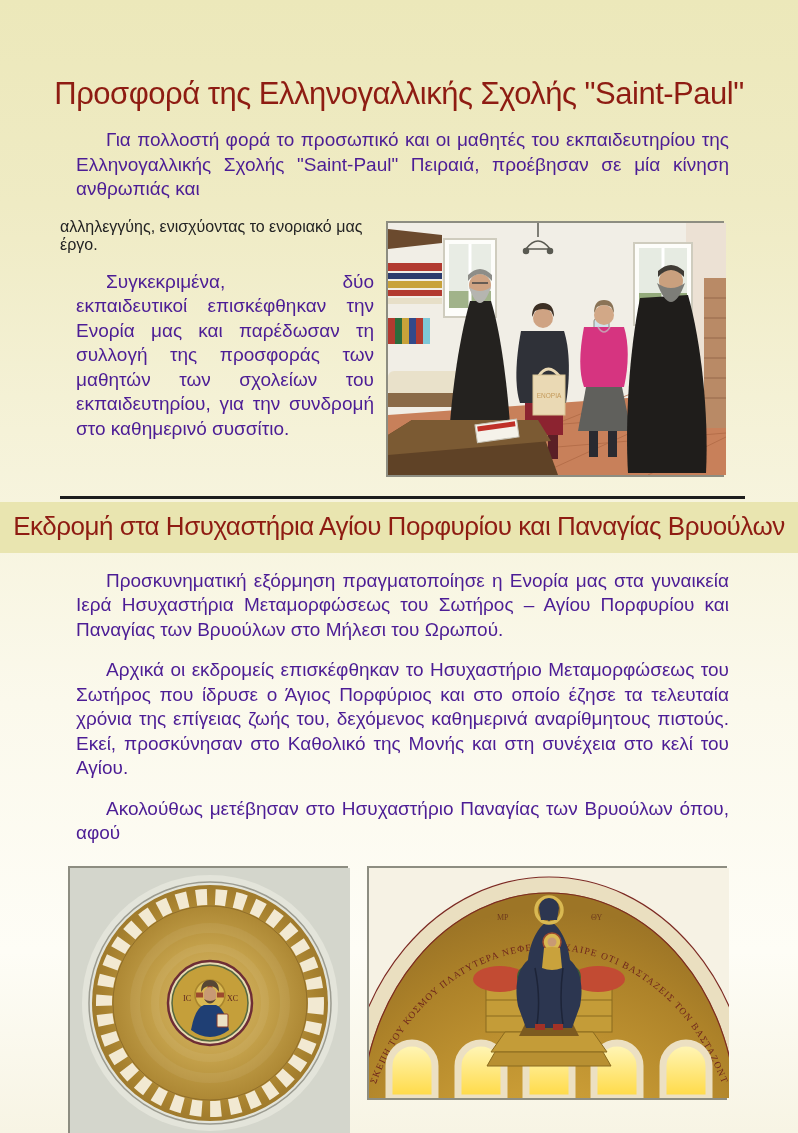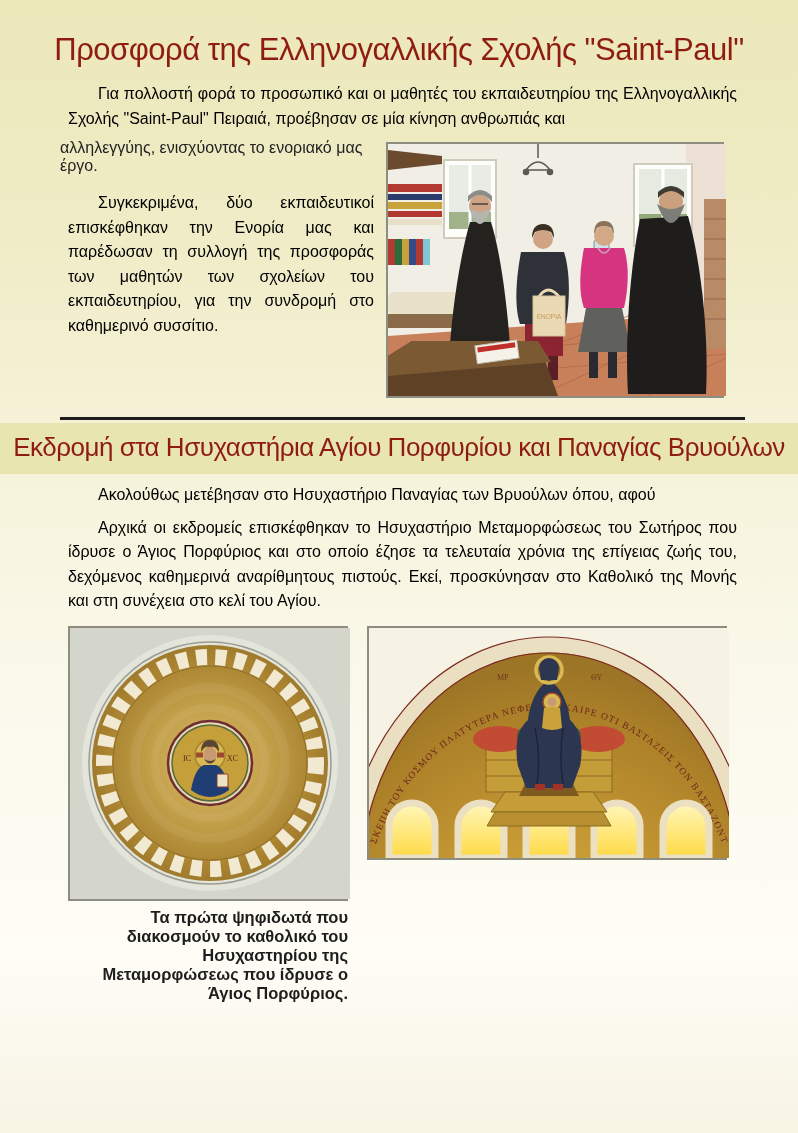--- a/index.html
+++ b/index.html
@@ -4,28 +4,28 @@
 <style>
   html,body{margin:0;padding:0;}
   body{
     width:798px;height:1133px;overflow:hidden;position:relative;
     background:linear-gradient(180deg,#ece8ba 0%,#efebc4 18%,#f5f2d8 38%,#fbf9ec 62%,#fefdf6 84%,#f7f4e4 100%);
     font-family:"Liberation Sans","DejaVu Sans",sans-serif;
     color:#232323;
   }
   .page{width:798px;height:1133px;position:relative;}
   h1.title1{
-    margin:0 40px;padding-top:32px;text-align:center;
+    margin:0 40px;padding-top:76px;text-align:center;
     font-size:31px;font-weight:400;letter-spacing:-0.5px;color:#8e1c12;
   }
   .flow{margin:0 53px 0 60px;}
   .flow1{margin-top:14px;}
   p.para{
-    margin:8px;font-size:16px;line-height:24.5px;text-align:justify;
-    text-indent:30px;color:#000000;
+    margin:16px;font-size:19px;line-height:24.5px;text-align:justify;
+    text-indent:30px;color:#4c1d95;
   }
   .clear{clear:both;}
   figure{margin:0;}
   .photo-frame{border:2px solid #8d8d81;background:#fff;display:block;line-height:0;}
   figure.photo-group{float:right;margin:3px 21px 10px 12px;width:338px;}
   figure.photo-dome{float:left;margin:4px 12px 2px 8px;width:280px;}
   figure.photo-dome figcaption{
     margin-top:7px;font-size:16.5px;line-height:19px;font-weight:700;
     text-align:right;text-indent:0;color:#1d1d1d;
   }
@@ -167,23 +167,24 @@
     <div class="clear"></div>
   </div>
 
   <div class="rule"></div>
 
   <div class="band">
     <h2 class="title2">Εκδρομή στα Ησυχαστήρια Αγίου Πορφυρίου και Παναγίας Βρυούλων</h2>
   </div>
 
   <div class="flow flow2">
+    <p class="para">Προσκυνηματική εξόρμηση πραγματοποίησε η Ενορία μας στα γυναικεία Ιερά Ησυχαστήρια Μεταμορφώσεως του Σωτήρος – Αγίου Πορφυρίου και Παναγίας των Βρυούλων στο Μήλεσι του Ωρωπού.</p>
+    <p class="para">Αρχικά οι εκδρομείς επισκέφθηκαν το Ησυχαστήριο Μεταμορφώσεως του Σωτήρος που ίδρυσε ο Άγιος Πορφύριος και στο οποίο έζησε τα τελευταία χρόνια της επίγειας ζωής του, δεχόμενος καθημερινά αναρίθμητους πιστούς. Εκεί, προσκύνησαν στο Καθολικό της Μονής και στη συνέχεια στο κελί του Αγίου.</p>
     <p class="para">
-      <span>Ακολούθως μετέβησαν στο Ησυχαστήριο Παναγίας των Βρυούλων όπου, αφού </span></p>
-    <p class="para">Αρχικά οι εκδρομείς επισκέφθηκαν το Ησυχαστήριο Μεταμορφώσεως του Σωτήρος που ίδρυσε ο Άγιος Πορφύριος και στο οποίο έζησε τα τελευταία χρόνια της επίγειας ζωής του, δεχόμενος καθημερινά αναρίθμητους πιστούς. Εκεί, προσκύνησαν στο Καθολικό της Μονής και στη συνέχεια στο κελί του Αγίου.</p><figure class="photo-dome">
+      <span>Ακολούθως μετέβησαν στο Ησυχαστήριο Παναγίας των Βρυούλων όπου, αφού </span></p><figure class="photo-dome">
         <span class="photo-frame">
         <svg viewBox="0 0 280 271" width="280" height="271">
           <defs>
             <radialGradient id="gdome" cx="50%" cy="50%" r="55%">
               <stop offset="0%" stop-color="#d8b96b"></stop>
               <stop offset="45%" stop-color="#c3a04a"></stop>
               <stop offset="82%" stop-color="#a8822f"></stop>
               <stop offset="100%" stop-color="#97732a"></stop>
             </radialGradient>
           </defs>

